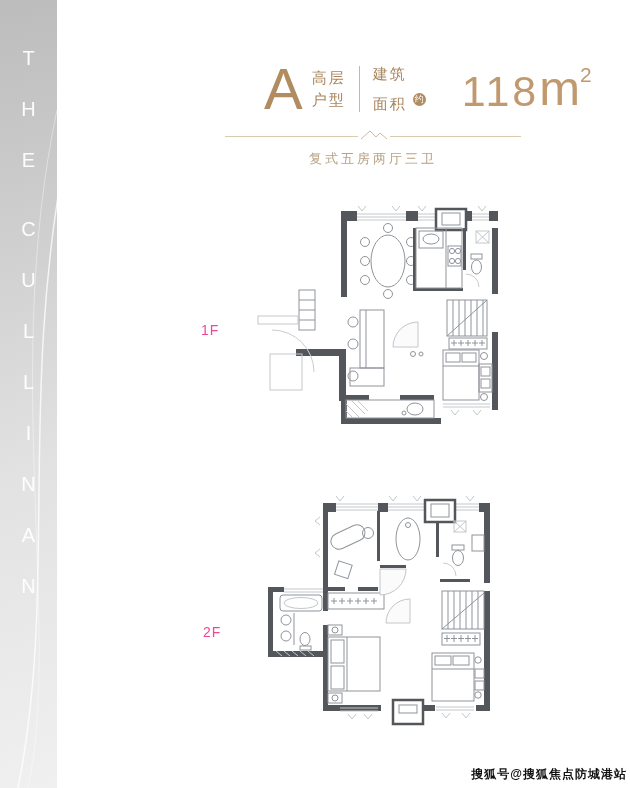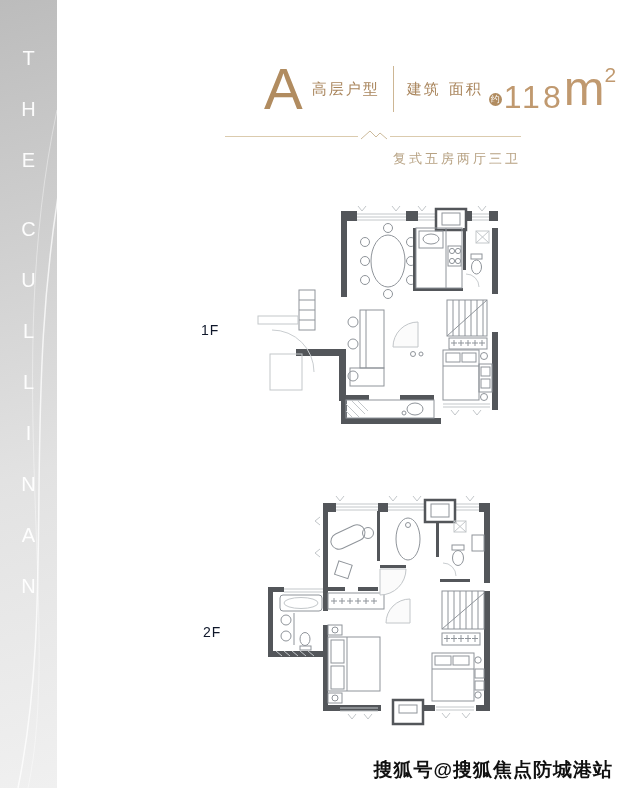--- a/index.html
+++ b/index.html
@@ -12,56 +12,56 @@
   .sidebar svg{position:absolute;left:0;top:0;}
   .brand{position:absolute;left:0;top:48px;width:57px;display:flex;flex-direction:column;
          align-items:center;gap:31px;color:rgba(255,255,255,.95);font-size:20px;
          font-weight:400;line-height:1;}
   .brand .bl{display:block;}
   .brand .gap{margin-top:18px;}
 
   
   .header{position:absolute;left:264px;top:62px;display:flex;align-items:center;}
   .type-letter{font-size:58px;line-height:.92;color:#b18c60;}
-  .two-line{display:flex;flex-direction:row;justify-content:center;font-size:15px;
+  .two-line{display:flex;flex-direction:column;justify-content:center;font-size:15px;
             color:#a9855c;line-height:1.45;letter-spacing:2px;margin-left:9px;}
   .vdiv{width:1px;height:46px;background:#cdb694;margin:0 13px;}
   .approx{width:13px;height:13px;border-radius:50%;background:#b18c60;color:#fff;
           font-size:9px;display:flex;align-items:center;justify-content:center;
           align-self:flex-end;margin:0 2px 9px 6px;}
   .area{display:flex;align-items:flex-end;color:#c0996f;}
-  .area .num{font-size:32px;line-height:.95;letter-spacing:3px;}
+  .area .num{font-size:43px;line-height:.95;letter-spacing:3px;margin-left:34px;}
   .area .unit{font-size:49px;line-height:.95;}
   .area .exp{font-size:21px;line-height:1;position:relative;top:-27px;}
 
   .divider-line{position:absolute;left:225px;top:136px;width:296px;height:1px;background:#dbcbae;}
   .mountain{position:absolute;left:358px;top:128px;width:32px;height:14px;background:#fff;
             display:flex;align-items:center;justify-content:center;}
-  .subtitle{position:absolute;left:225px;top:150px;width:296px;text-align:right;
+  .subtitle{position:absolute;left:225px;top:150px;width:296px;text-align:center;
             font-size:13px;letter-spacing:3px;color:#b7a283;}
 
   
-  .floor-label{position:absolute;font-size:14px;color:#0f172a;letter-spacing:1px;}
+  .floor-label{position:absolute;font-size:14px;color:#ec4899;letter-spacing:1px;}
   #label-1f{left:201px;top:322px;}
   #label-2f{left:203px;top:624px;}
   .plan{position:absolute;}
   #plan-1f{left:250px;top:204px;}
   #plan-2f{left:260px;top:493px;}
 
   
   .w{fill:#53565a;stroke:none;}
   .ln{fill:none;stroke:#8f949a;stroke-width:1;}
   .lnf{fill:#ffffff;stroke:#8f949a;stroke-width:1;}
   .lt{fill:none;stroke:#c3c7ca;stroke-width:1;}
   .dr{fill:none;stroke:#c9cdd0;stroke-width:1;}
   .fan{fill:#fbfbfb;stroke:#c2c6c9;stroke-width:1;}
   .thick{fill:#ffffff;stroke:#53565a;stroke-width:2.5;}
 
   
-  .watermark{position:absolute;right:17px;bottom:5px;font-size:19px;font-weight:bold;
+  .watermark{position:absolute;right:3px;bottom:5px;font-size:12px;font-weight:bold;
              color:#101010;letter-spacing:1px;
              text-shadow:-1px -1px 0 #fff,1px -1px 0 #fff,-1px 1px 0 #fff,1px 1px 0 #fff,0 0 2px #fff;}
 </style>
 </head>
 <body>
 
 <div class="canvas">
 
   <div class="sidebar">
     <svg width="57" height="788" viewBox="0 0 57 788">

